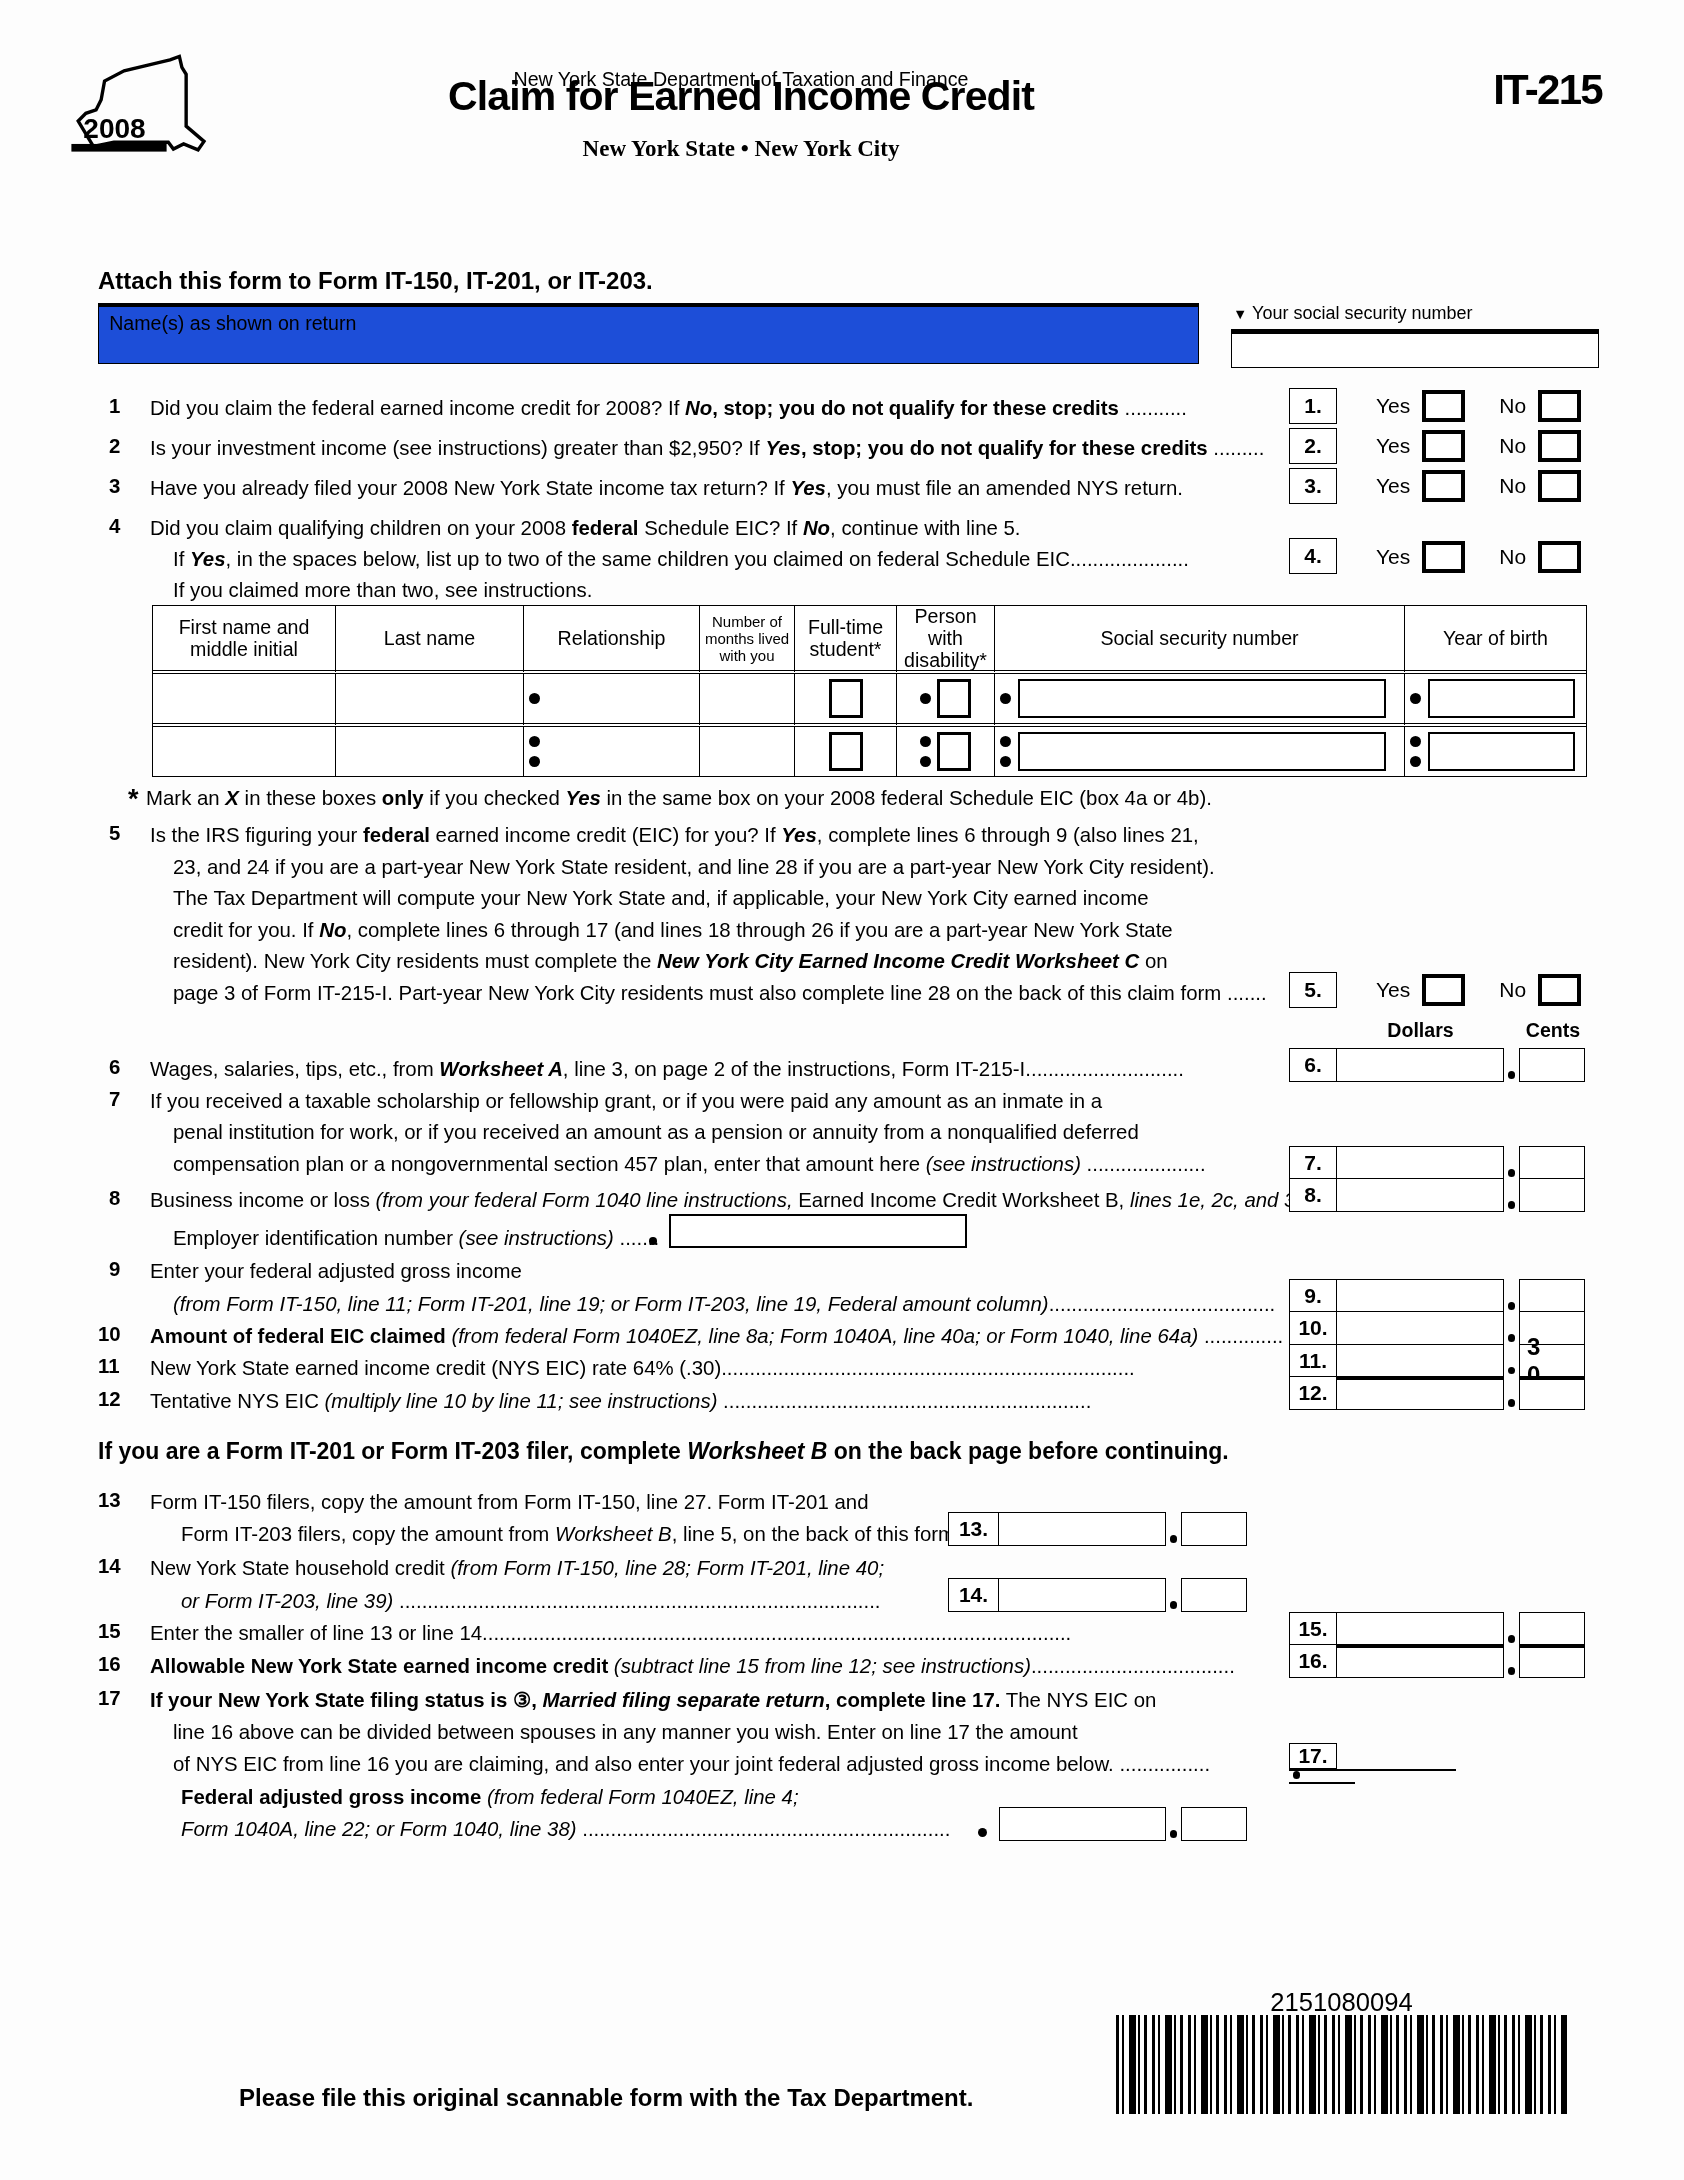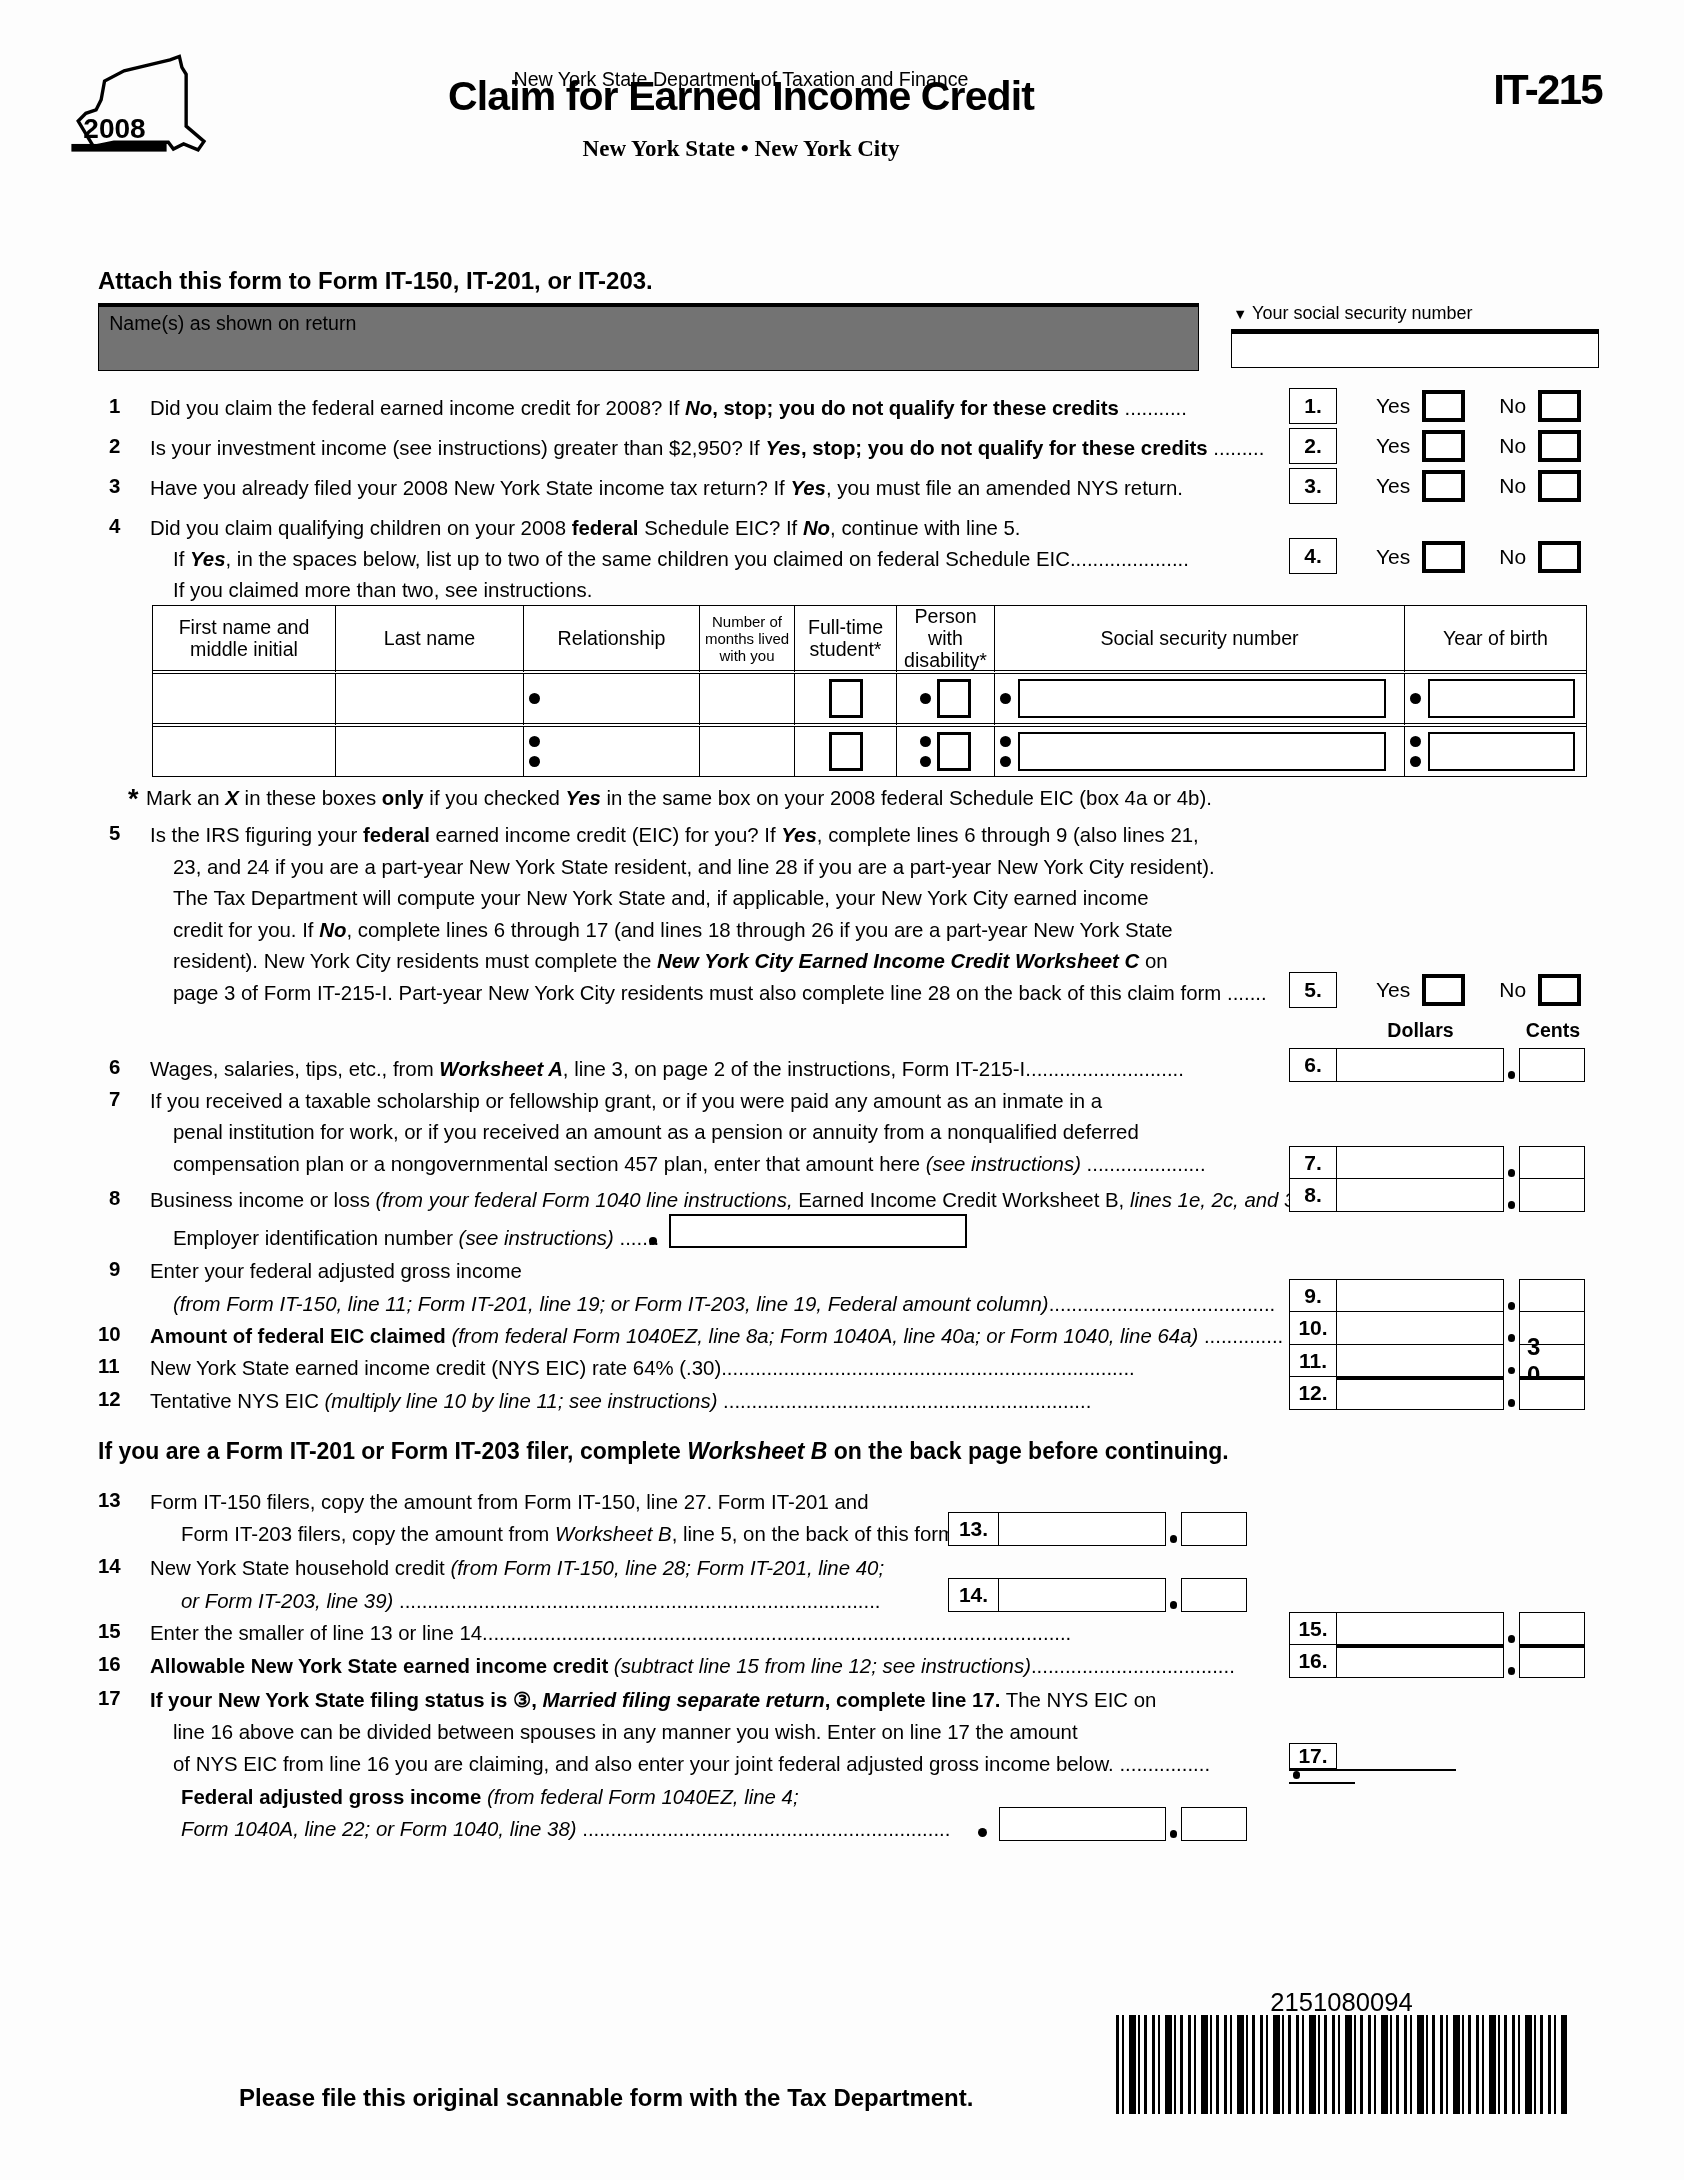--- a/index.html
+++ b/index.html
@@ -17,21 +17,21 @@
   .i  { font-style: italic; }
   .bi { font-weight: bold; font-style: italic; }
   .star { font-weight: bold; font-size: 27px; vertical-align: -3.4px; }
 
   .hdr-dept  { width: 852px; text-align:center; font-size: 19.6px; }
   .hdr-title { width: 852px; text-align:center; font-size: 41px; font-weight: bold; letter-spacing:-0.9px;}
   .hdr-sub   { width: 852px; text-align:center; font-size: 23px; font-weight: bold; font-family: Liberation Serif, serif; }
   .hdr-form  { width: 256px; text-align:right; font-size: 42px; font-weight: bold; letter-spacing:-1.7px;}
   .attach    { font-size: 24px; font-weight: bold; }
 
-  .namebox { width:1101px; height:68px; border:1.7px solid #000; border-top:4.3px solid #000; background:#737373; }
+  .namebox { width:1101px; height:61px; border:1.7px solid #000; border-top:4.3px solid #000; background:#1d4ed8; }
   .namebox .lbl { font-size:19.6px; padding:5.1px 0 0 10.2px; }
   .ssnlbl { font-size:18px; }
   .ssnbox { width:368px; height:39px; border:1.7px solid #000; border-top:5.1px solid #000; background:#fff; }
 
   .qbox { width:48px; height:36px; border:1.7px solid #000; background:#fff;
           display:flex; align-items:center; justify-content:center;
           font-weight:bold; font-size:21px; }
   .cb   { width:43px; height:32px; border:4.3px solid #000; background:#fff; }
   .ynlabel { font-size:21px; }
   .yn { display:flex; align-items:center; gap:12px; }

